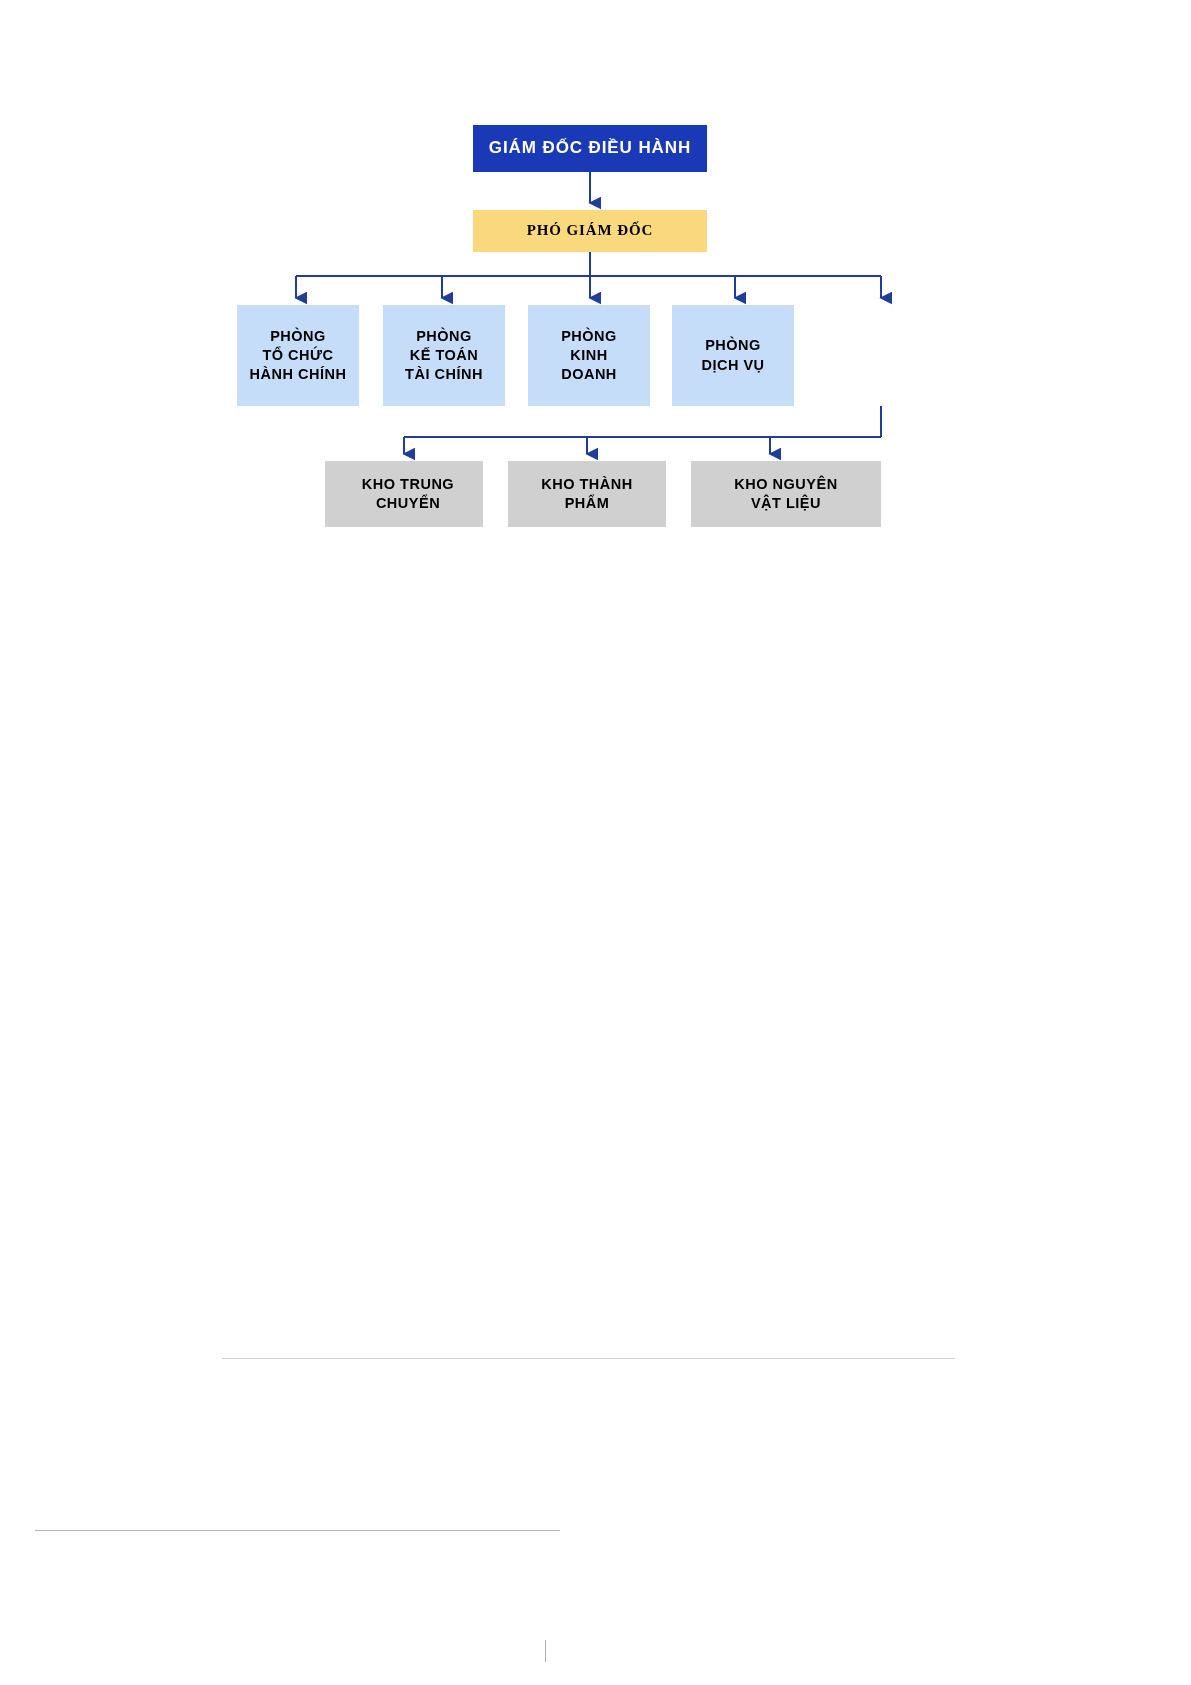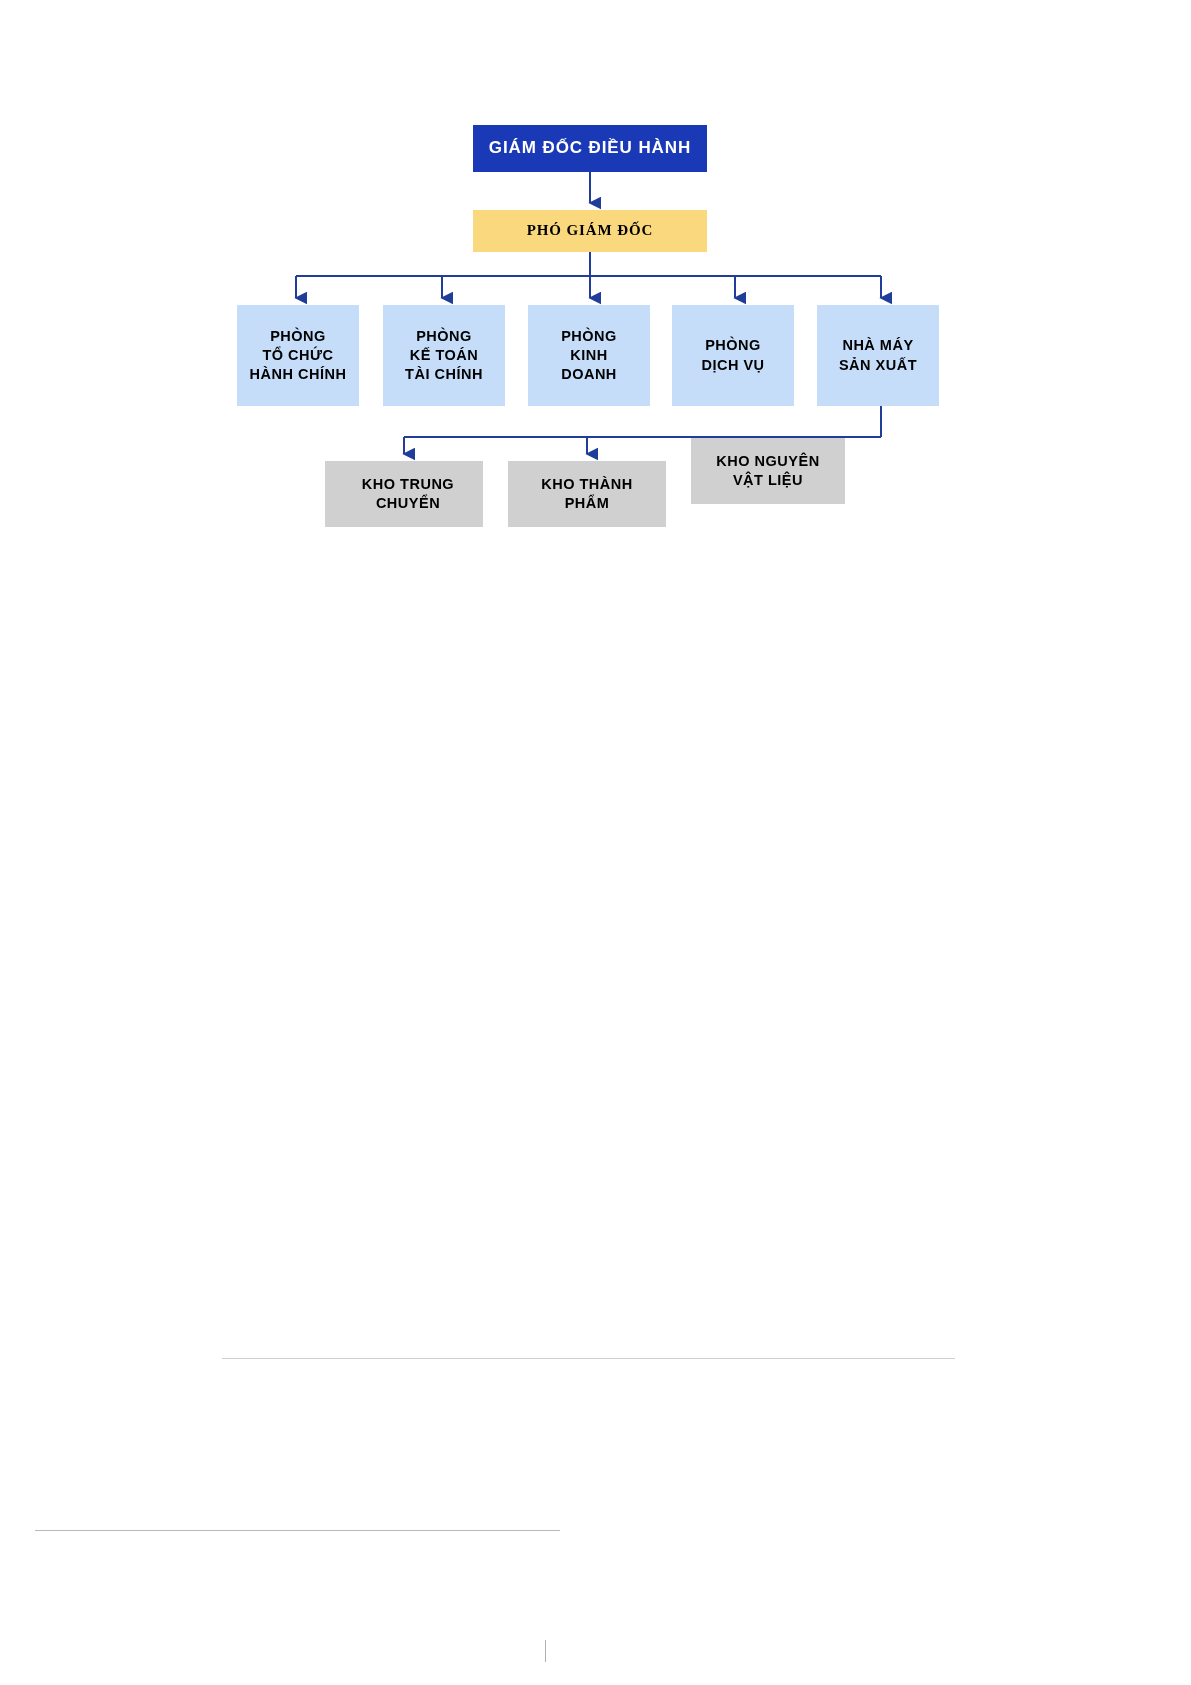--- a/index.html
+++ b/index.html
@@ -142,29 +142,27 @@
 KẾ TOÁN
 TÀI CHÍNH</div>
 
   <div class="node node-dept" style="left:528px; top:305px; width:122px; height:101px;">PHÒNG
 KINH
 DOANH</div>
 
   <div class="node node-dept" style="left:672px; top:305px; width:122px; height:101px;">PHÒNG
 DỊCH VỤ</div>
 
-  <div class="node node-dept" style="left:817px; top:305px; width:122px; height:101px;">NHÀ MÁY
-SẢN XUẤT</div>
 
   <div class="node node-warehouse" style="left:325px; top:461px; width:158px; height:66px;padding-left:8px;">KHO TRUNG
 CHUYỂN</div>
 
   <div class="node node-warehouse" style="left:508px; top:461px; width:158px; height:66px;">KHO THÀNH
 PHẨM</div>
 
-  <div class="node node-warehouse" style="left:691px; top:438px; width:154px; height:66px;">KHO NGUYÊN
+  <div class="node node-warehouse" style="left:691px; top:461px; width:190px; height:66px;">KHO NGUYÊN
 VẬT LIỆU</div>
 
   <div class="page-rule rule-main"></div>
   <div class="page-rule rule-footnote"></div>
   <div class="page-mark"></div>
 
 </div>
 
 </body></html>

